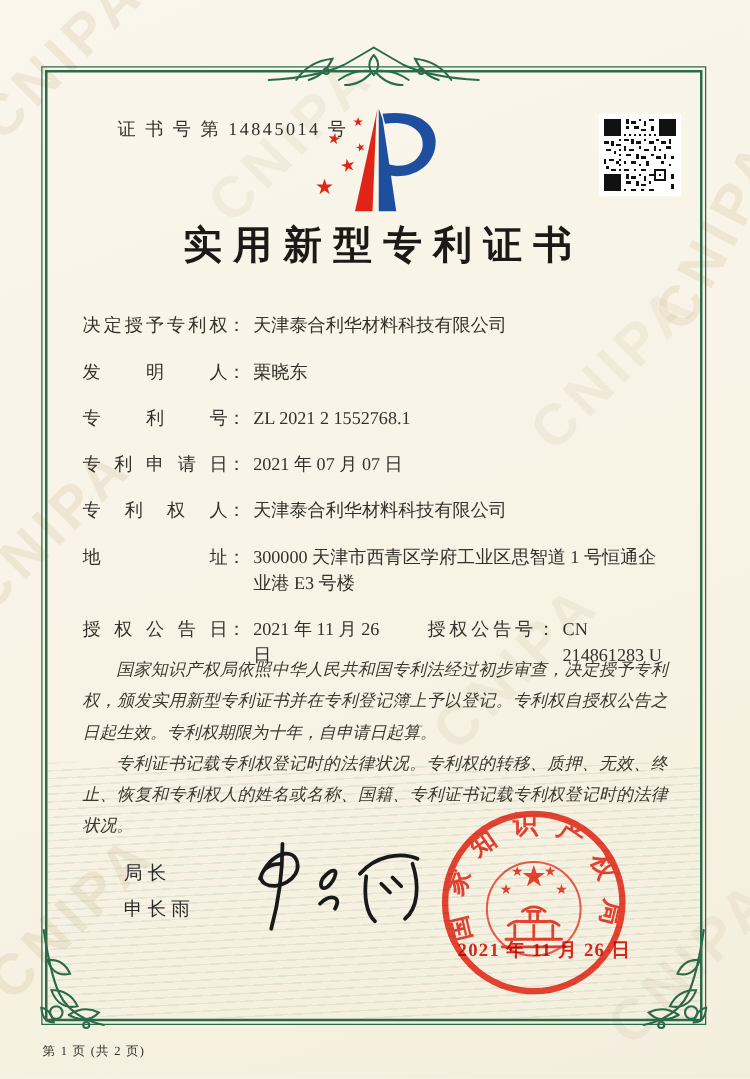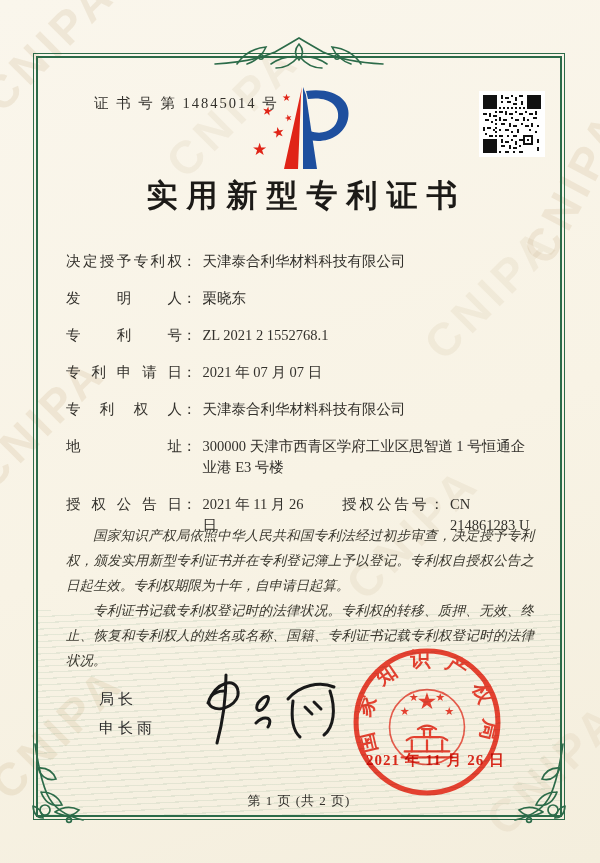--- a/index.html
+++ b/index.html
@@ -80,22 +80,22 @@
           font-family:"Liberation Sans","DejaVu Sans",sans-serif;
           font-size:15px; letter-spacing:4px; line-height:29px; color:#2a2a2a;margin-left:40px; }
   .signature { position:absolute; left:158px; top:615px; }
 
   .seal { position:absolute; left:317px; top:592px; width:152px; height:152px;
           mix-blend-mode:multiply; opacity:0.93; }
   .seal-date { position:absolute; left:332px; top:697px; width:200px;
                color:#d8281a; font-size:15px; letter-spacing:1px;
                font-weight:600; mix-blend-mode:multiply; }
 
-  .page-num { position:absolute; left:0; right:0; top:738px; text-align:center;
-              font-size:13px; letter-spacing:1px; color:#33312c; }
+  .page-num { position:absolute; left:0; right:0; top:780px; 
+              font-size:10px; letter-spacing:1px; color:#33312c; }
 
   .continuation { position:absolute; left:50%; top:826px; transform:translateX(-50%);
                   background:rgba(255,255,255,0.9); padding:2px 12px;
                   font-size:13.5px; font-style:italic; letter-spacing:2px;
                   color:#35332c; z-index:2; white-space:nowrap; }
 </style>
 </head>
 <body>
 
 <div class="page">

